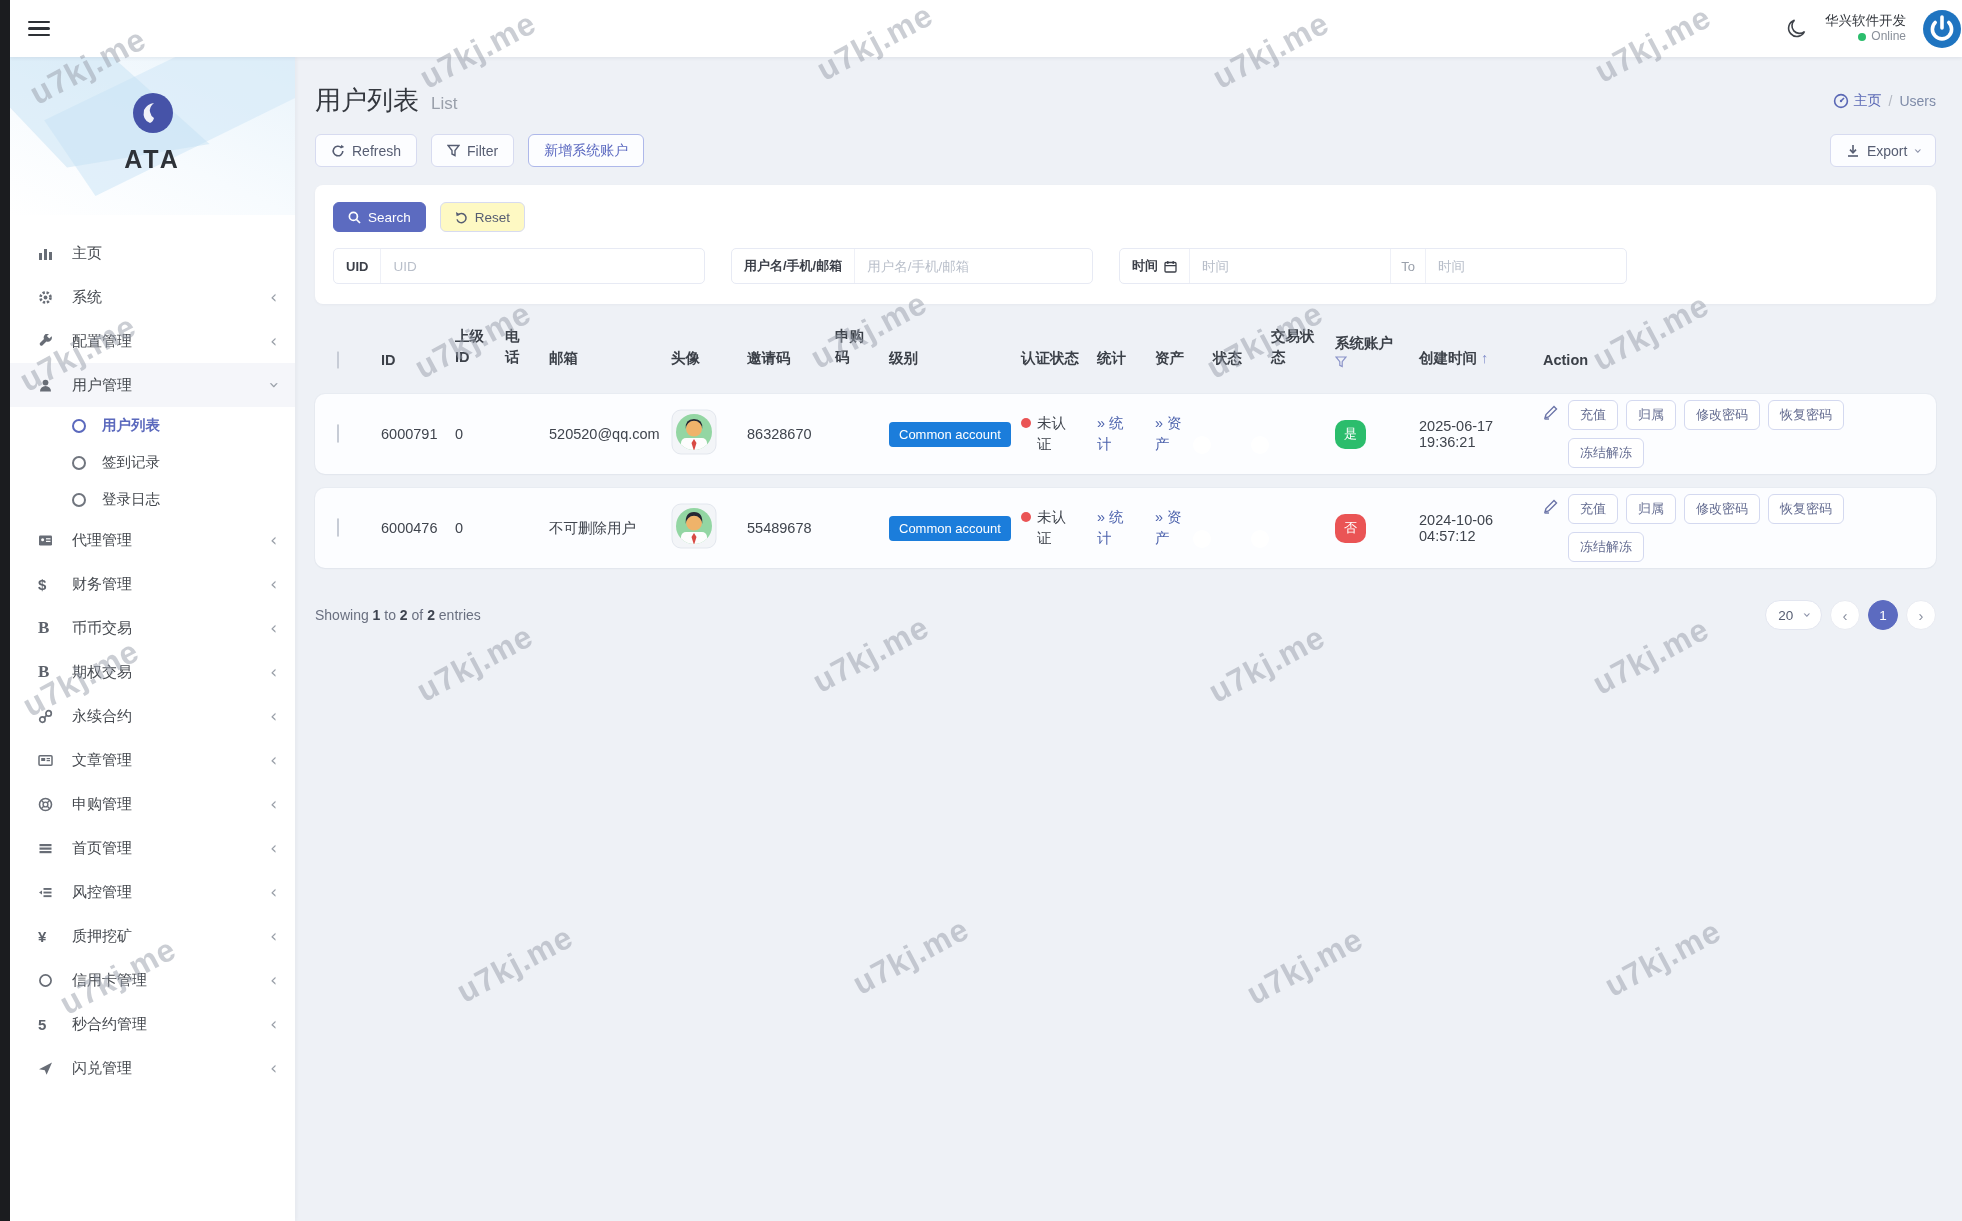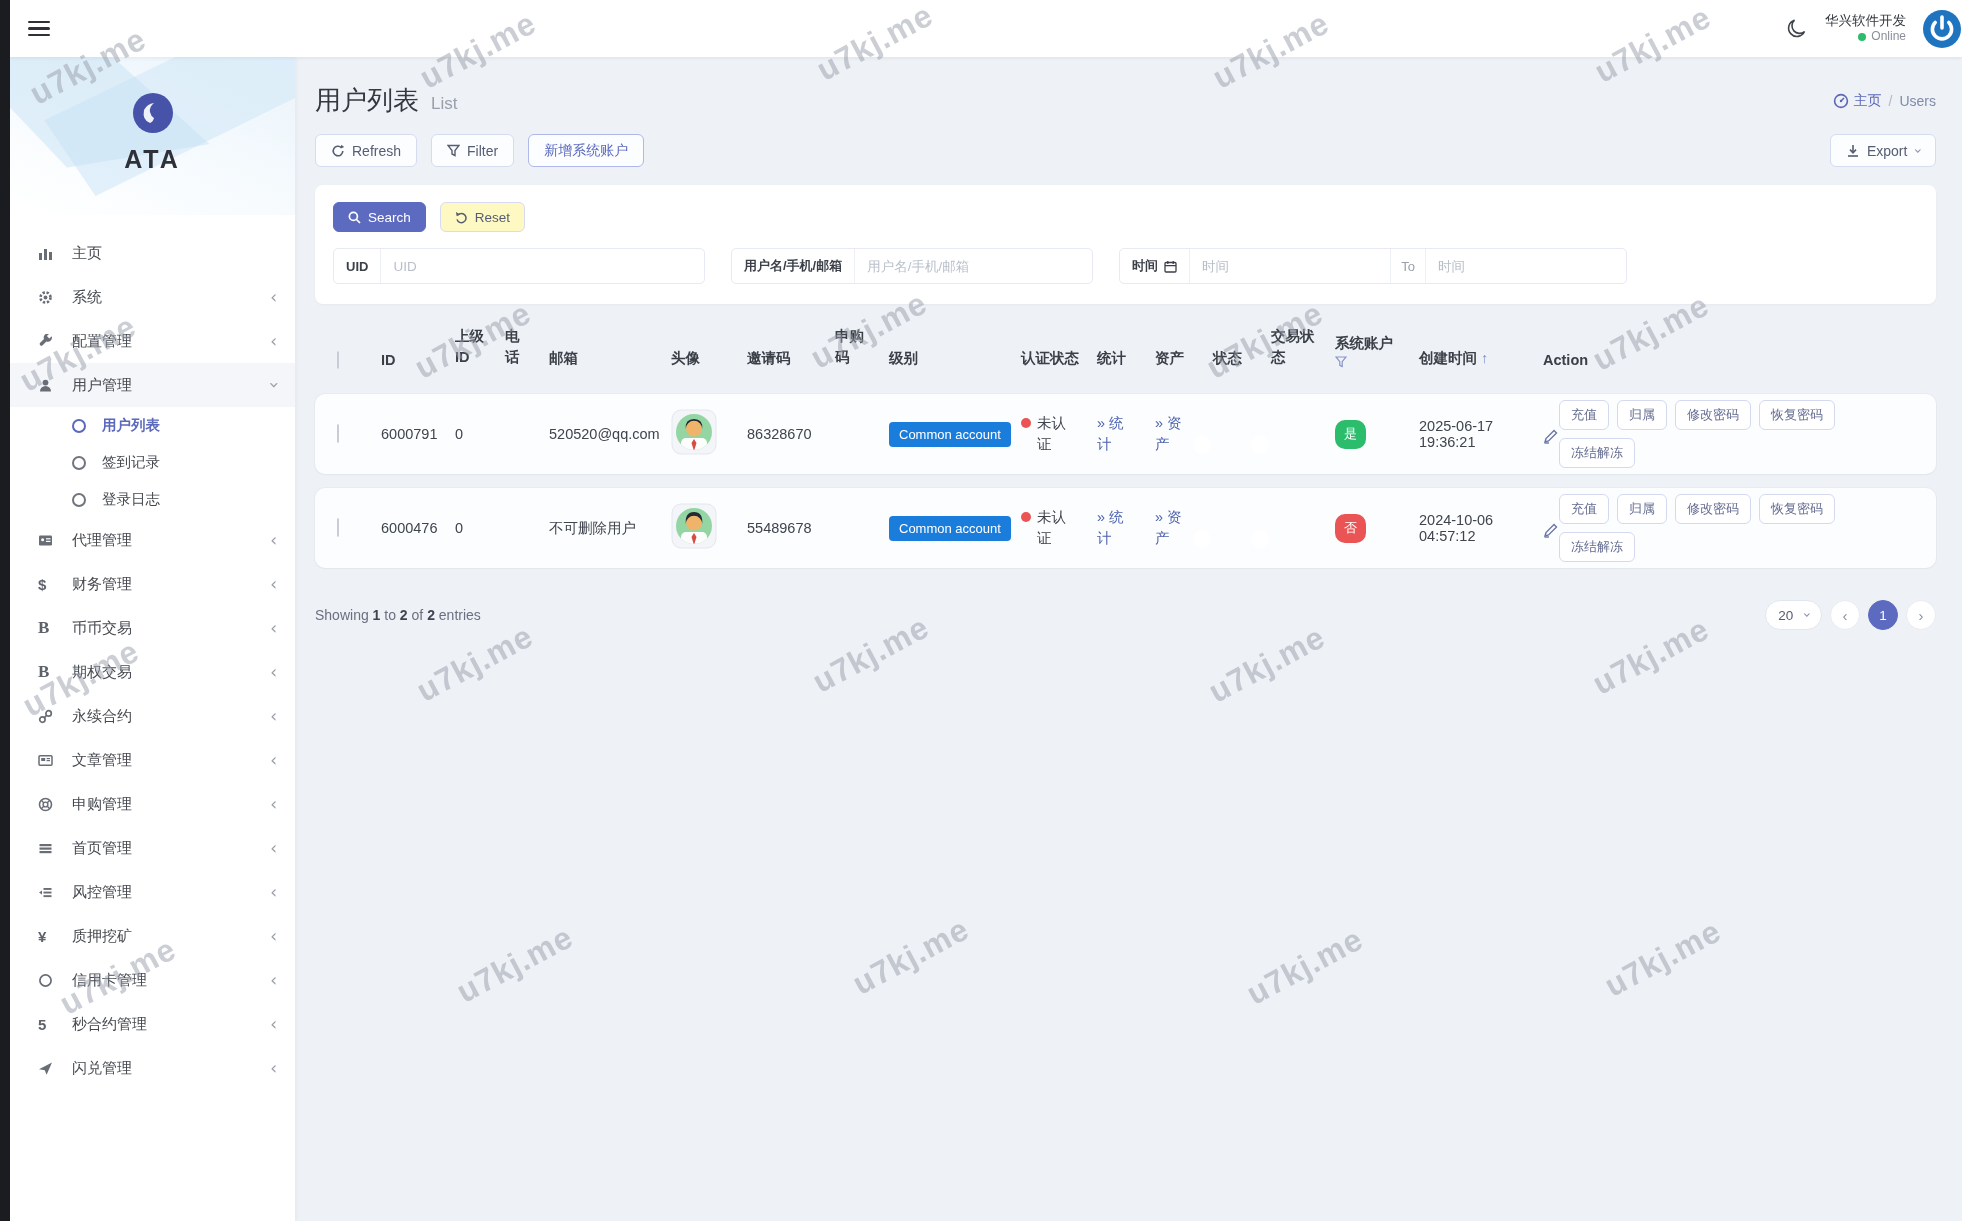--- a/index.html
+++ b/index.html
@@ -79,21 +79,21 @@
 .cell{font-size:14.5px;color:#3f444d}
 .cbox{width:18px;height:18px;border:1.5px solid #c7ccd6;border-radius:4px;background:#fff;cursor:pointer}
 .badge-level{display:inline-block;background:#1b7ddb;color:#fff;font-size:13px;padding:5px 10px;border-radius:4px;white-space:nowrap}
 .auth{display:flex;align-items:flex-start;gap:6px}
 .rdot{width:10px;height:10px;border-radius:50%;background:#ea5455;margin-top:5px;flex:0 0 auto}
 .link{color:#4d63ad;cursor:pointer;font-size:14.5px}
 .tgl{width:40px;height:22px;border-radius:11px;background:#5c6bc0;position:relative;cursor:pointer}
 .tgl i{position:absolute;top:2px;right:2px;width:18px;height:18px;border-radius:50%;background:#fff}
 .sysbadge{width:31px;height:29px;border-radius:10px;color:#fff;font-size:13px;display:flex;align-items:center;justify-content:center}
 .sys-yes{background:#2bbd6c}.sys-no{background:#ea5455}
-.acts{display:flex;align-items:center;}
+.acts{display:flex;align-items:flex-start;gap:9px}
 .abtns{display:flex;flex-wrap:wrap;gap:8px;width:302px}
 .abtn{border:1px solid #d4d9f0;background:#fff;color:#646c91;font-size:13px;padding:5px 11px;border-radius:6px;cursor:pointer;white-space:nowrap;font-family:"Liberation Sans",sans-serif}
 .pencil{margin-top:4px;cursor:pointer}
 .funnel-s{display:block;margin-top:3px}
 .sorticon{color:#7c89c8;font-weight:normal;margin-left:4px}
 
 .pgrow{margin-top:32px;display:flex;align-items:center;font-size:14px;color:#6a7080}
 .pgrow b{color:#3e4450}
 .pgright{margin-left:auto;display:flex;align-items:center;gap:8px}
 .ppsel{display:flex;align-items:center;gap:10px;background:#fff;border:1px solid #e3e6f0;border-radius:15px;height:30px;padding:0 12px;font-size:13.5px;color:#565d72;cursor:pointer}

